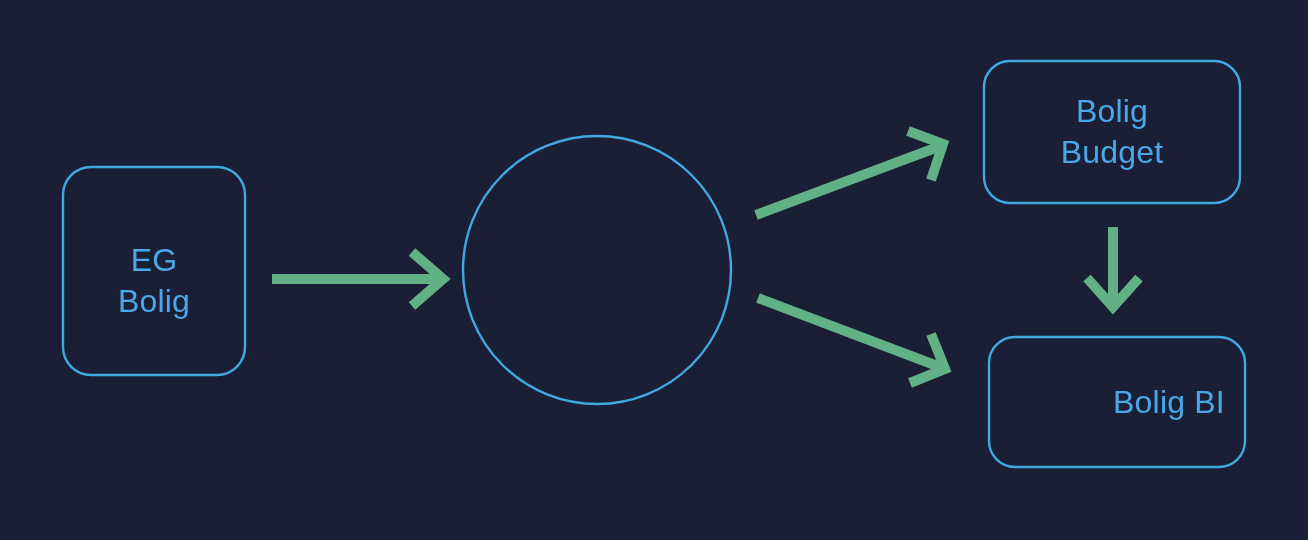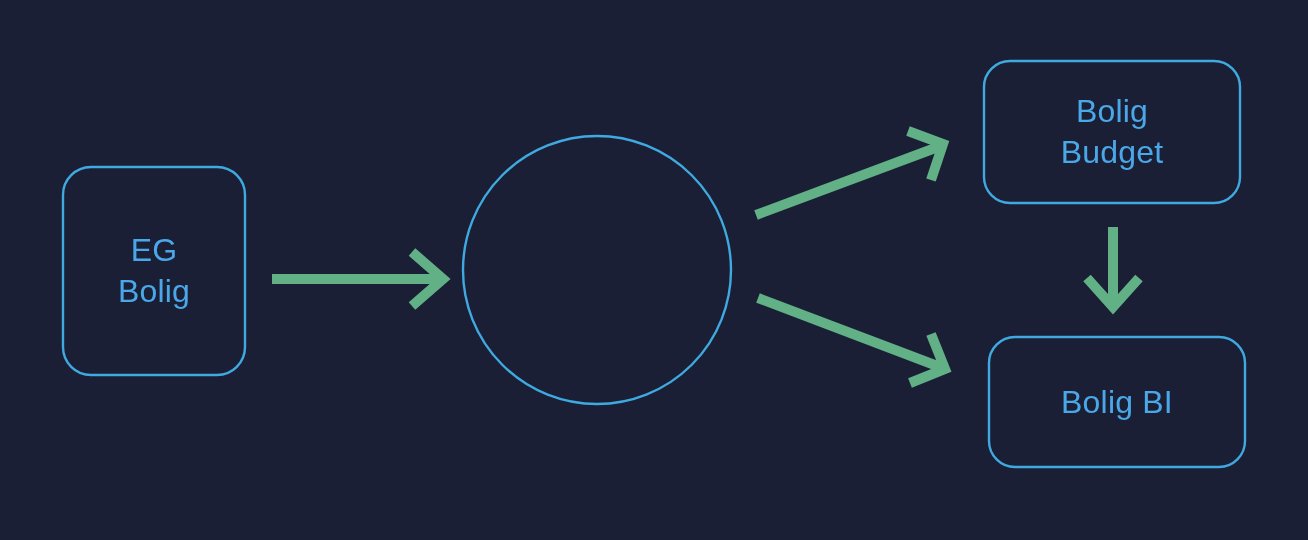--- a/index.html
+++ b/index.html
@@ -30,24 +30,24 @@
     justify-content: center;
     text-align: center;
     color: #4aa8e8;
     font-family: "Liberation Sans", sans-serif;
     font-size: 32px;
     line-height: 1.28;
     letter-spacing: 0.2px;
     white-space: pre-line;
     pointer-events: none;
   }
-  #label-eg-bolig   { left: 63px;  top: 167px; width: 182px; height: 208px; }
+  #label-eg-bolig   { left: 63px;  top: 177px; width: 182px; height: 208px; }
   #label-warehouse  { left: 462px; top: 135px; width: 270px; height: 270px; }
   #label-budget     { left: 984px; top: 61px;  width: 256px; height: 142px; }
-  #label-bi         { left: 989px; top: 337px; width: 256px; height: 130px; }
+  #label-bi         { left: 1041px; top: 337px; width: 256px; height: 130px; }
 </style>
 </head>
 <body>
 
 <div id="canvas">
 
   <svg id="diagram-svg" viewBox="0 0 1308 540" xmlns="http://www.w3.org/2000/svg">
 
     <rect x="63" y="167" width="182" height="208" rx="28" ry="28" fill="none" stroke="#3fa9e0" stroke-width="2.4"></rect>
 

